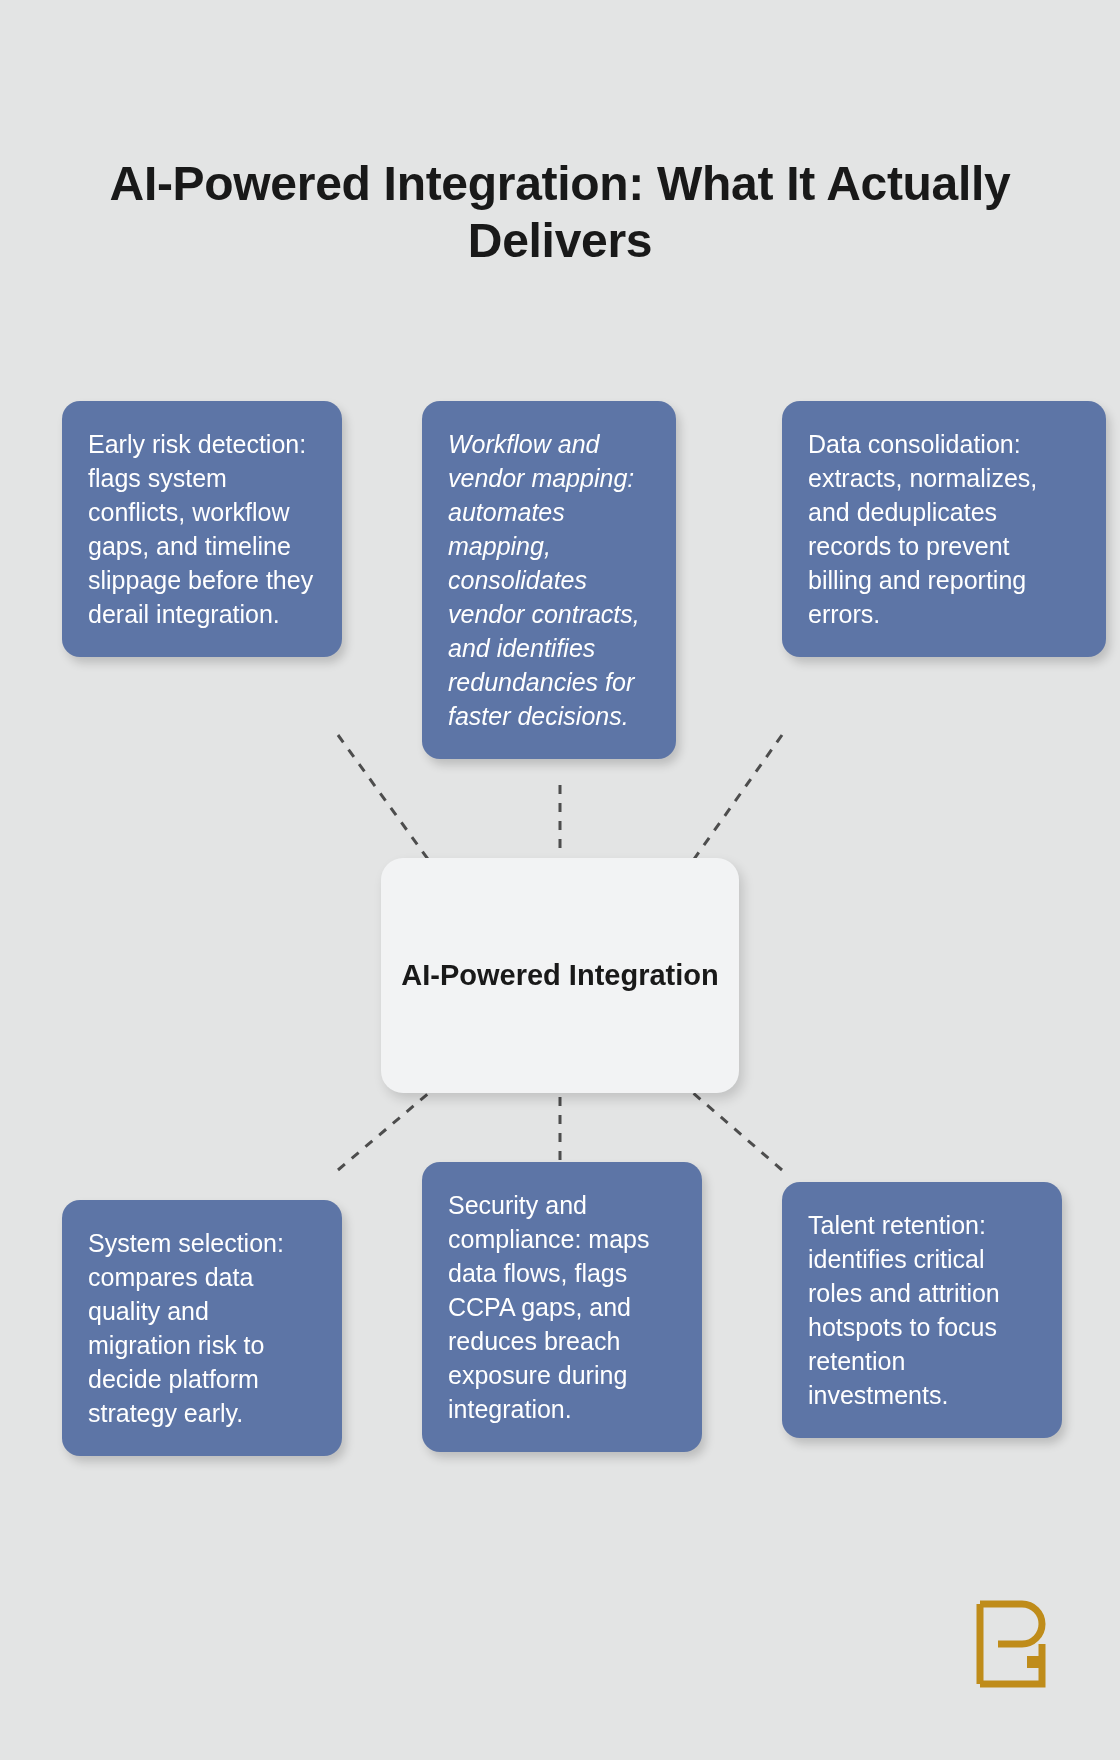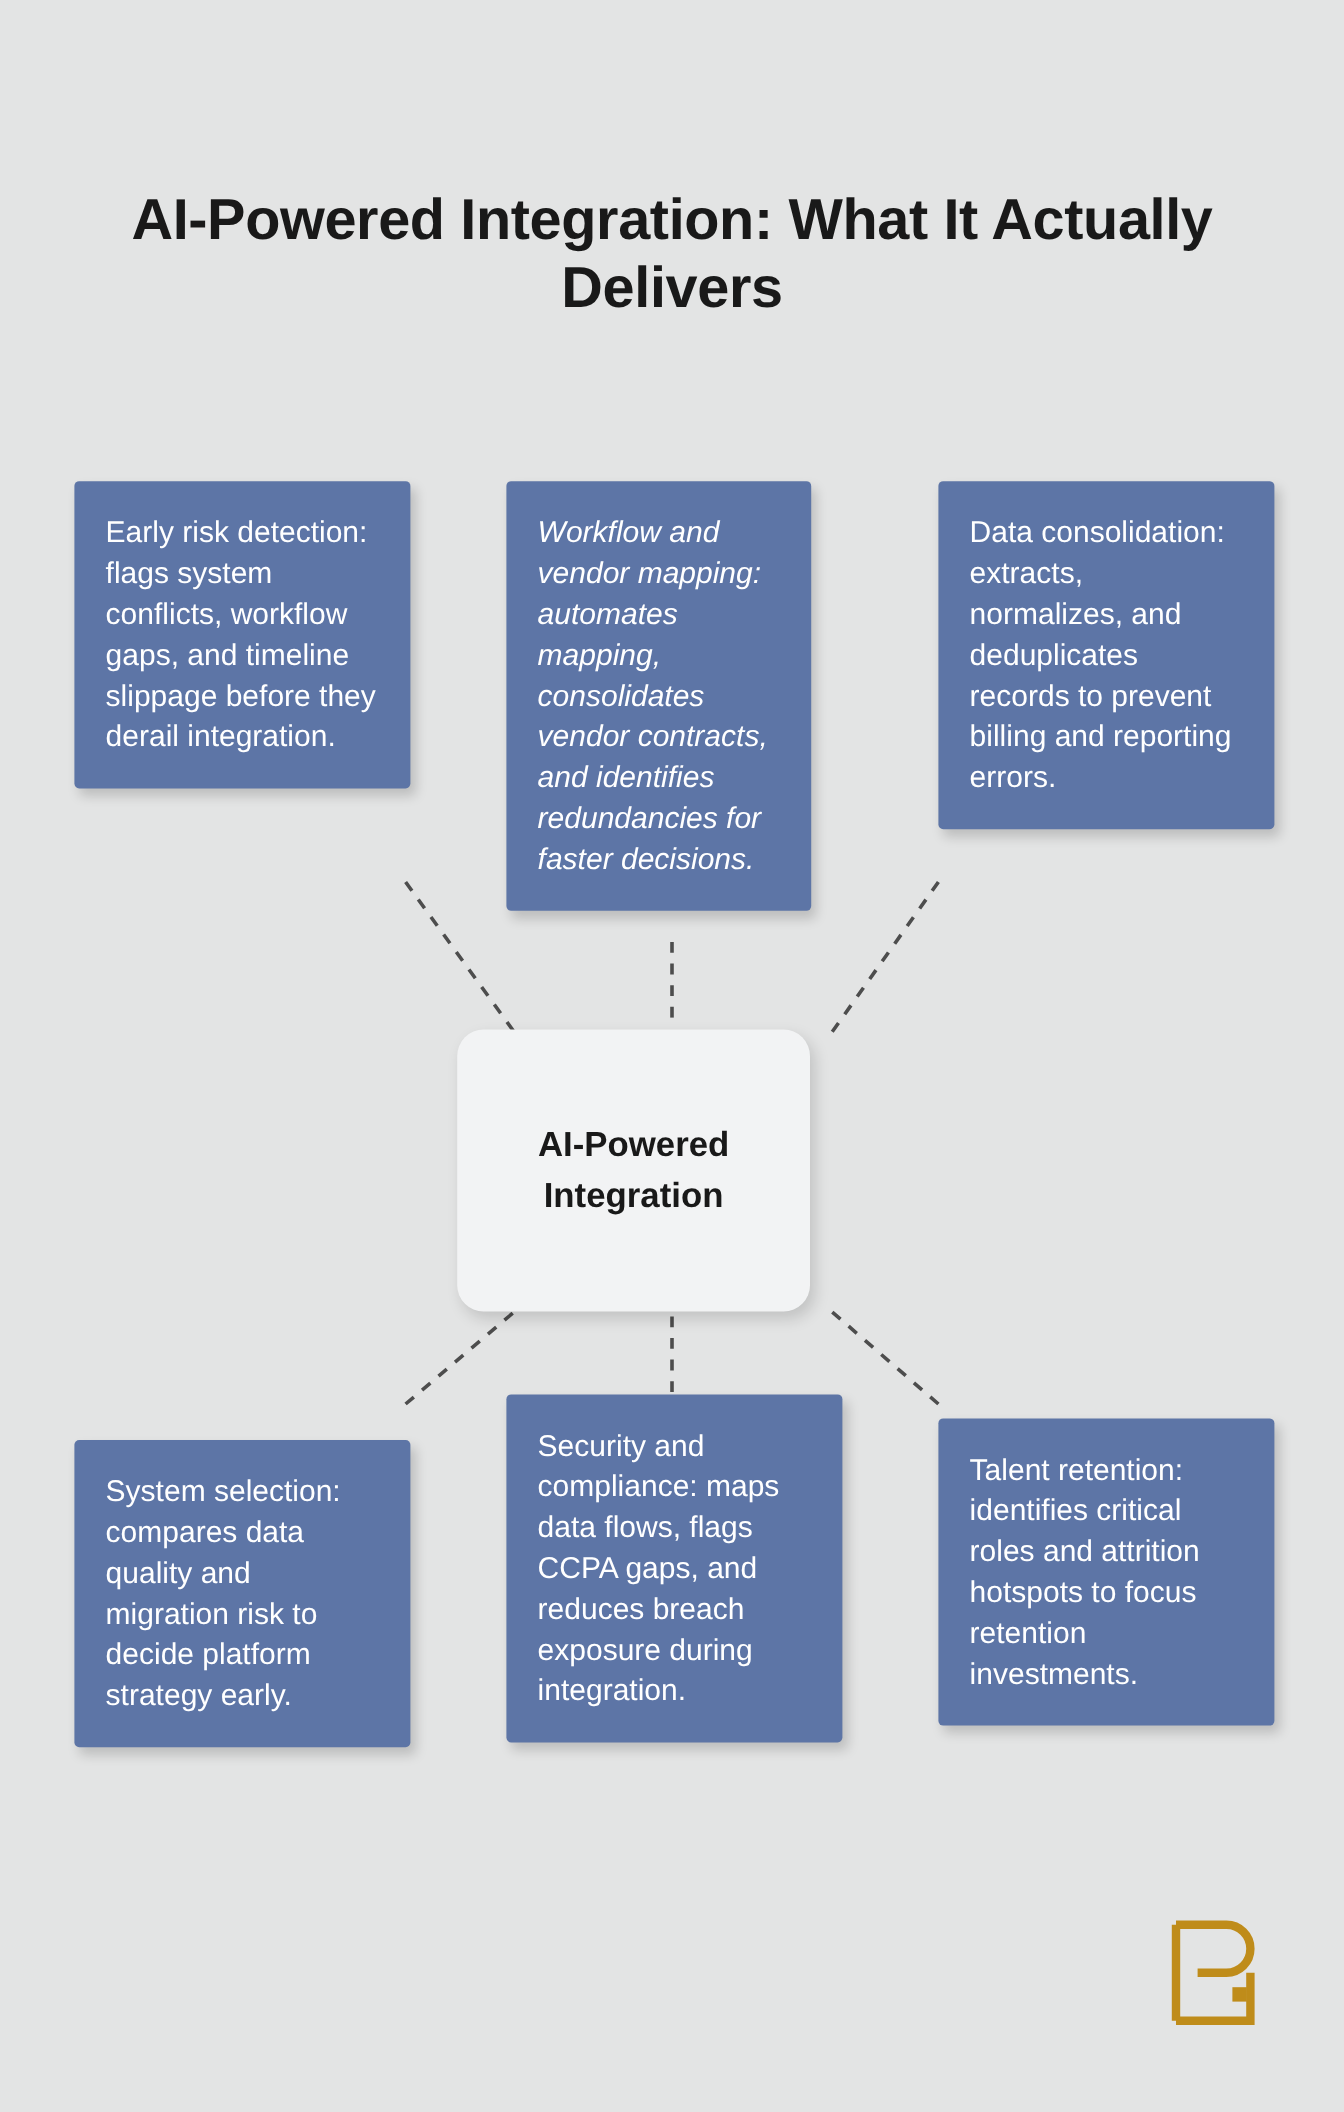--- a/index.html
+++ b/index.html
@@ -36,51 +36,51 @@
     position: absolute;
     left: 0;
     top: 0;
     width: 1120px;
     height: 1760px;
     pointer-events: none;
   }
   .node {
     position: absolute;
     box-sizing: border-box;
-    border-radius: 4px;
+    border-radius: 18px;
     background: #5d75a6;
     color: #ffffff;
     font-size: 25px;
     line-height: 1.36;
     padding: 26px 26px 26px 26px;
     box-shadow: 4px 6px 10px rgba(0,0,0,0.17);
   }
   .center-node {
     position: absolute;
     left: 381px;
     top: 858px;
-    width: 294px;
+    width: 358px;
     height: 235px;
     box-sizing: border-box;
     border-radius: 22px;
     background: #f2f3f4;
     color: #191919;
     font-size: 29px;
     font-weight: bold;
     line-height: 1.45;
     display: flex;
     align-items: center;
     justify-content: center;
     text-align: center;
     box-shadow: 4px 6px 12px rgba(0,0,0,0.15);
   }
   
   .n0 { left: 62px;  top: 401px; width: 280px; }
   .n1 { left: 422px; top: 401px; width: 254px; font-style: italic; }
-  .n2 { left: 782px; top: 401px; width: 280px; }
+  .n2 { left: 782px; top: 401px; width: 324px; }
   
   .n3 { left: 62px;  top: 1200px; width: 280px; }
   .n4 { left: 422px; top: 1162px; width: 280px; }
   .n5 { left: 782px; top: 1162px; width: 280px; margin-top: 20px; }
 
   .logo {
     position: absolute;
     right: 70px;
     bottom: 72px;
     width: 78px;

